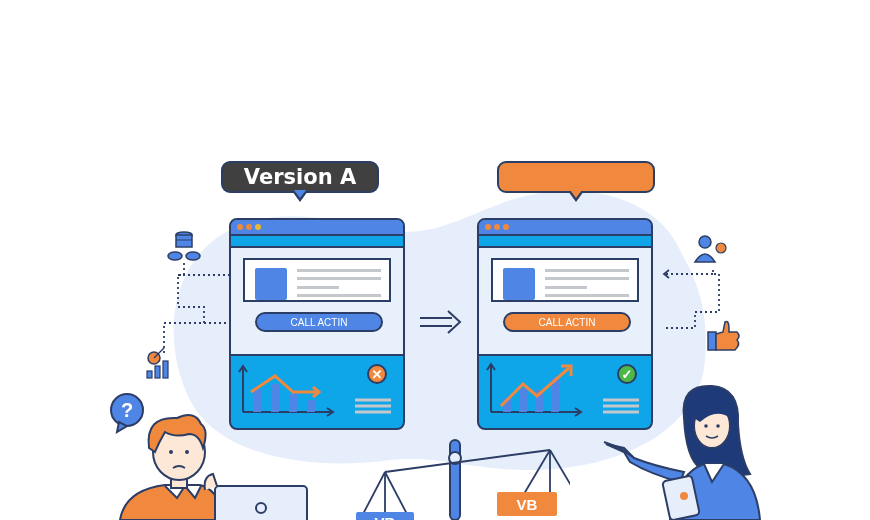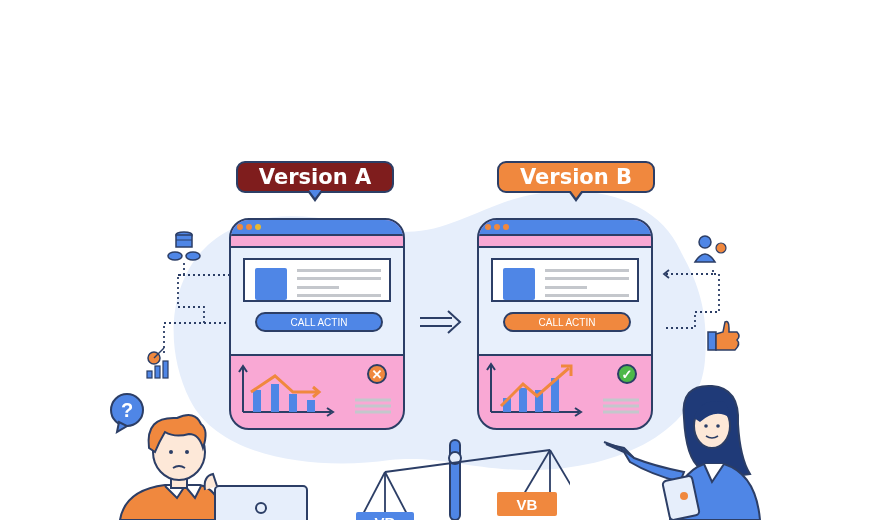--- a/index.html
+++ b/index.html
@@ -2,48 +2,47 @@
 <html><head>
   <meta charset="utf-8">
   <style>
     html, body { margin:0; padding:0; }
     body { width:870px; height:520px; background:#ffffff; position:relative; overflow:hidden; font-family:"Liberation Sans", sans-serif; }
     .abs { position:absolute; }
     .blob { position:absolute; }
     .tag { position:absolute; height:32px; border:2px solid #2c3e66; border-radius:9px; color:#fff; font-weight:bold; font-size:21px; display:flex; align-items:center; justify-content:center; box-sizing:border-box; font-family:"DejaVu Sans", sans-serif; }
     .tag .tail { position:absolute; bottom:-11px; left:50%; margin-left:-8px; width:0; height:0; border-left:8px solid transparent; border-right:8px solid transparent; border-top:11px solid #2c3e66; }
     .tag .tail-in { position:absolute; bottom:-7px; left:50%; margin-left:-6px; width:0; height:0; border-left:6px solid transparent; border-right:6px solid transparent; border-top:8px solid; }
-    .browser { position:absolute; width:176px; height:212px; border:2px solid #2c3e66; border-radius:20px; background:#f9a8d4; box-sizing:border-box; overflow:hidden; }
+    .browser { position:absolute; width:176px; height:212px; border:2px solid #2c3e66; border-radius:8px; background:#0ea5e9; box-sizing:border-box; overflow:hidden; }
     .browser .bar { height:14px; background:#4f86e6; border-bottom:2px solid #2c3e66; display:flex; align-items:center; padding-left:6px; gap:3px; }
     .dot { width:6px; height:6px; border-radius:50%; }
     .browser .addr { height:10px; border-bottom:2px solid #2c3e66; }
     .browser .top { background:#e8f0fc; height:106px; position:relative; border-bottom:2px solid #2c3e66; }
     .card { position:absolute; left:12px; top:10px; width:148px; height:44px; border:2px solid #2c3e66; background:#fff; box-sizing:border-box; }
     .card .img { position:absolute; left:10px; top:8px; width:32px; height:32px; background:#4f86e6; border-radius:2px; }
     .line { position:absolute; height:3px; background:#c4c7cc; }
     .cta { position:absolute; left:24px; top:64px; width:128px; height:20px; border:2px solid #2c3e66; border-radius:12px; color:#fff; font-size:10px; display:flex; align-items:center; justify-content:center; box-sizing:border-box; }
     .chartbox { position:relative; height:66px; }
     .icon-badge { position:absolute; width:20px; height:20px; border-radius:50%; border:2px solid #2c3e66; box-sizing:border-box; color:#fff; font-weight:bold; font-size:13px; display:flex; align-items:center; justify-content:center; }
     .scale-pan { position:absolute; height:20px; color:#fff; font-weight:bold; font-size:15px; display:flex; align-items:center; justify-content:center; border-radius:2px; }
   </style>
 </head>
 <body>
 
 <svg class="blob" width="870" height="520" style="left:0;top:0;">
   <path d="M230 230 C170 260 160 340 190 400 C220 460 320 470 390 460 C440 455 470 470 530 470 C620 470 700 430 705 360 C710 300 690 270 680 250 C660 205 600 180 530 195 C480 205 440 240 390 230 C330 220 280 205 230 230 Z" fill="#e6eefb"></path>
 </svg>
 
-<div class="tag" style="left:236px;top:161px;width:158px;background:#7f1d1d;">
+<div class="tag" style="left:221px;top:161px;width:158px;background:#404040;">
   <span>Version A</span>
   <div class="tail"></div>
     <div class="tail-in" style="border-top-color:#4f86e6;"></div>
 </div>
 
 <div class="tag" style="left:497px;top:161px;width:158px;background:#f0883e;">
-  <span>Version B</span>
   <div class="tail"></div>
     <div class="tail-in" style="border-top-color:#f0883e;"></div>
 </div>
 
 <div class="browser" style="left:229px;top:218px;">
   <div class="bar">
     <span class="dot" style="background:#f0883e;"></span>
     <span class="dot" style="background:#f0883e;"></span>
     <span class="dot" style="background:#e8b931;"></span>
   </div>

